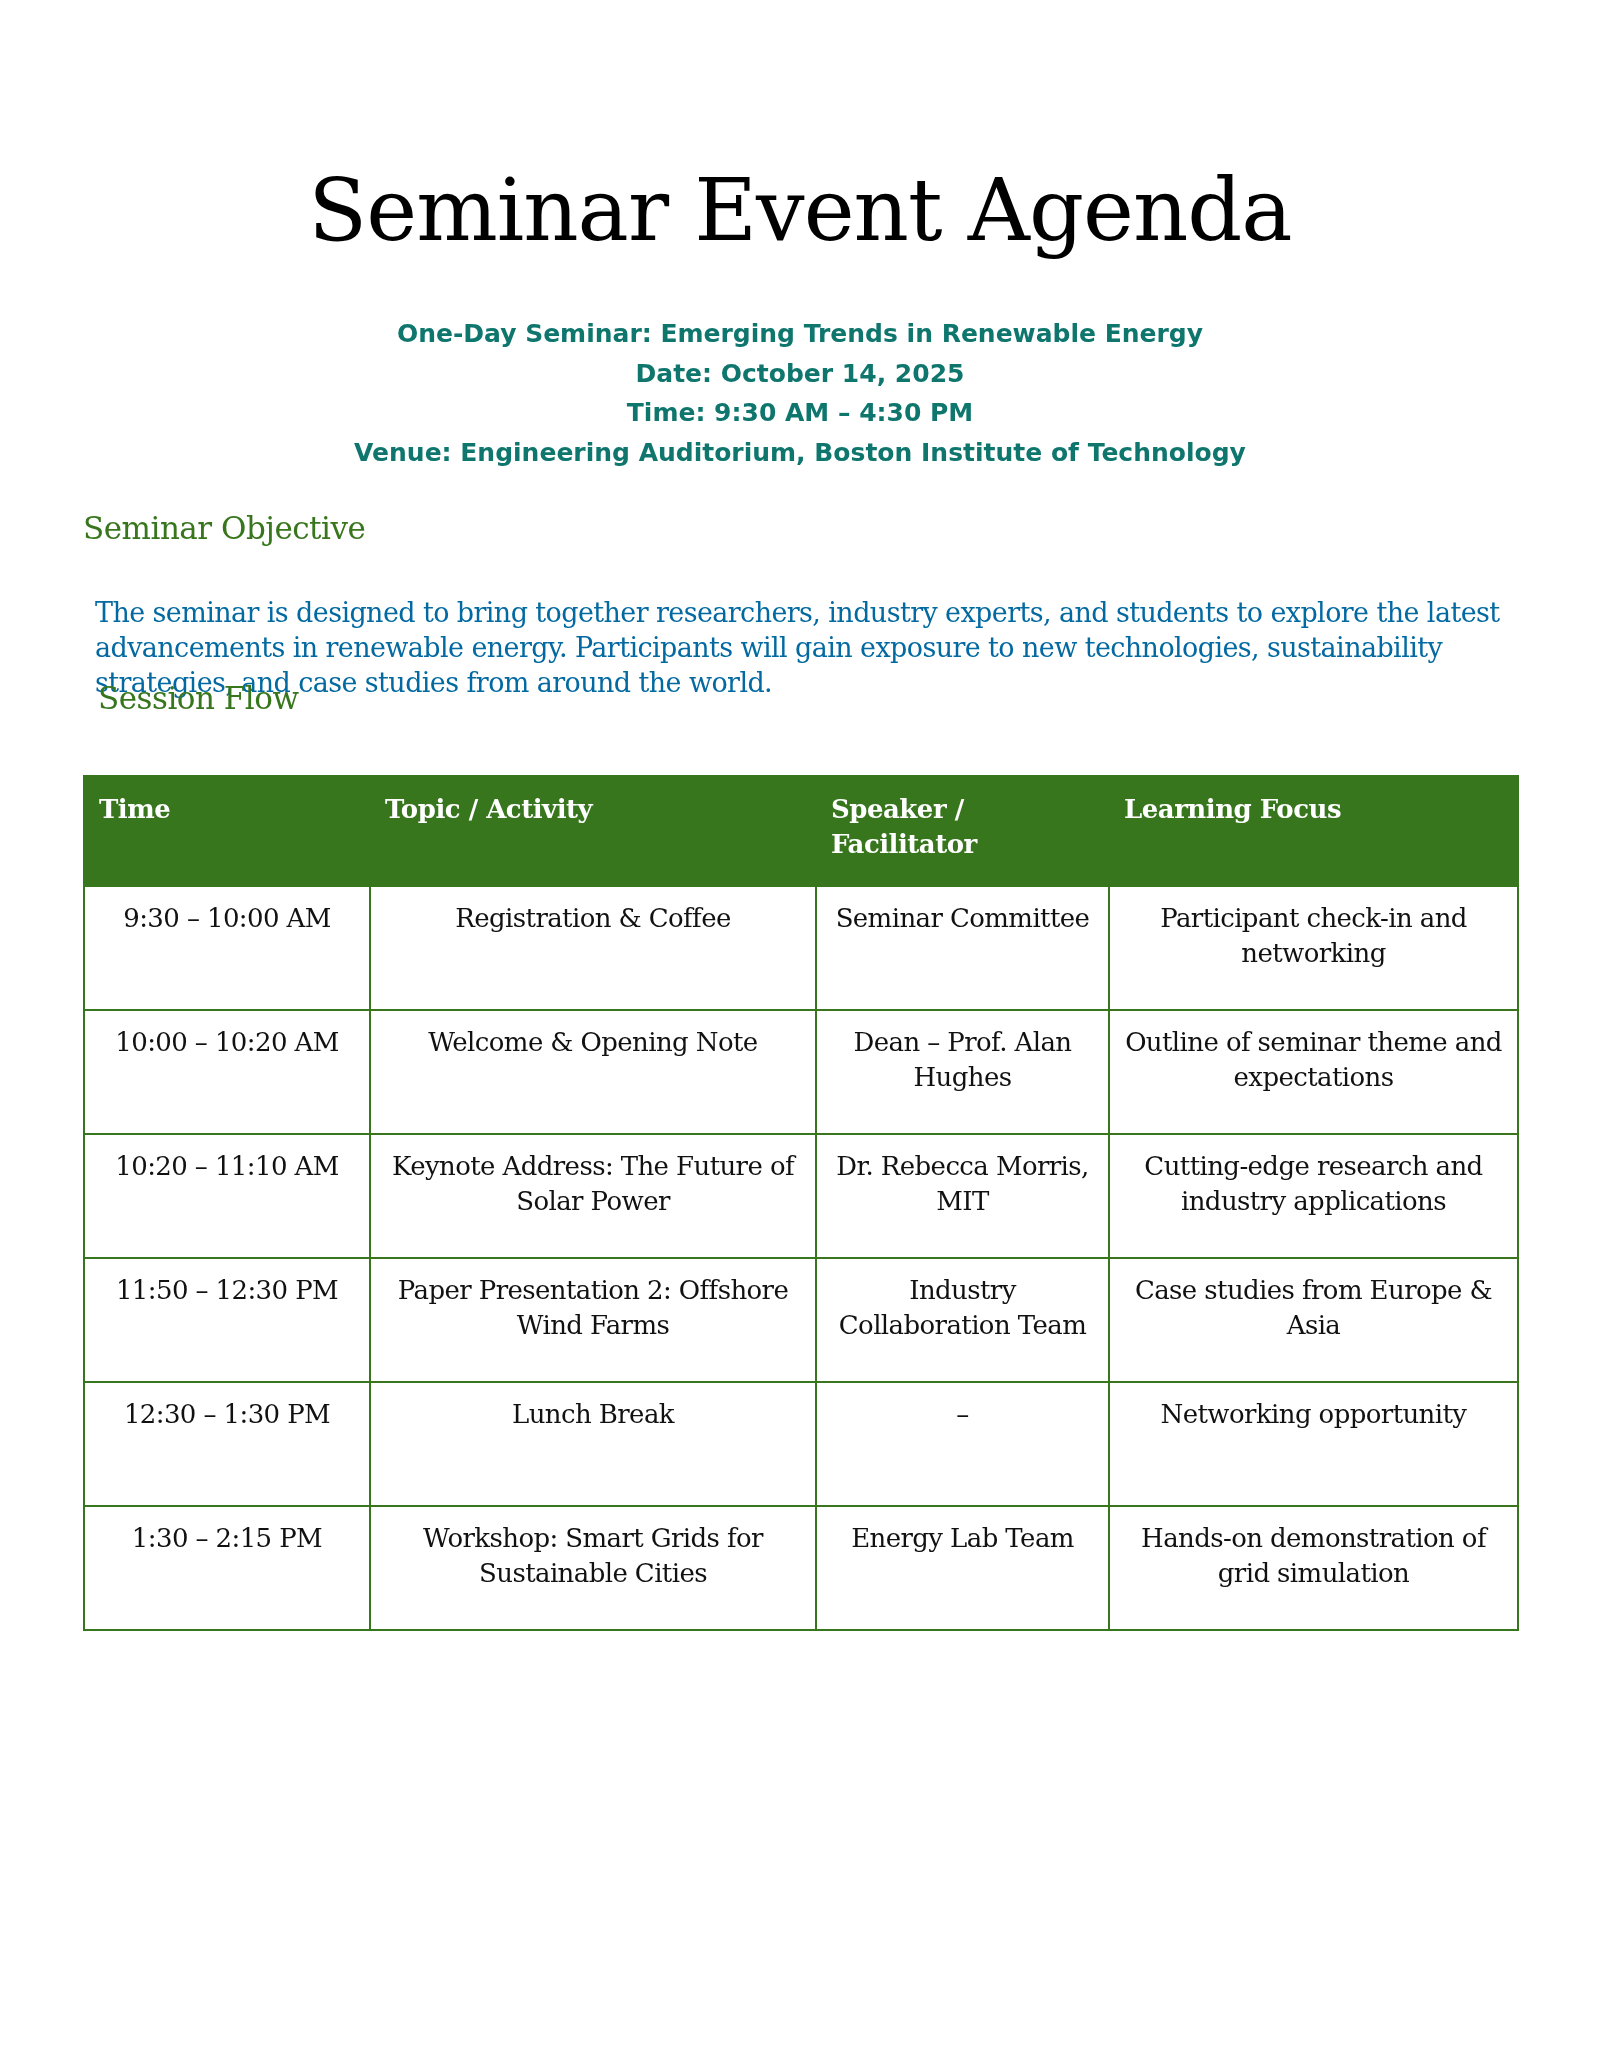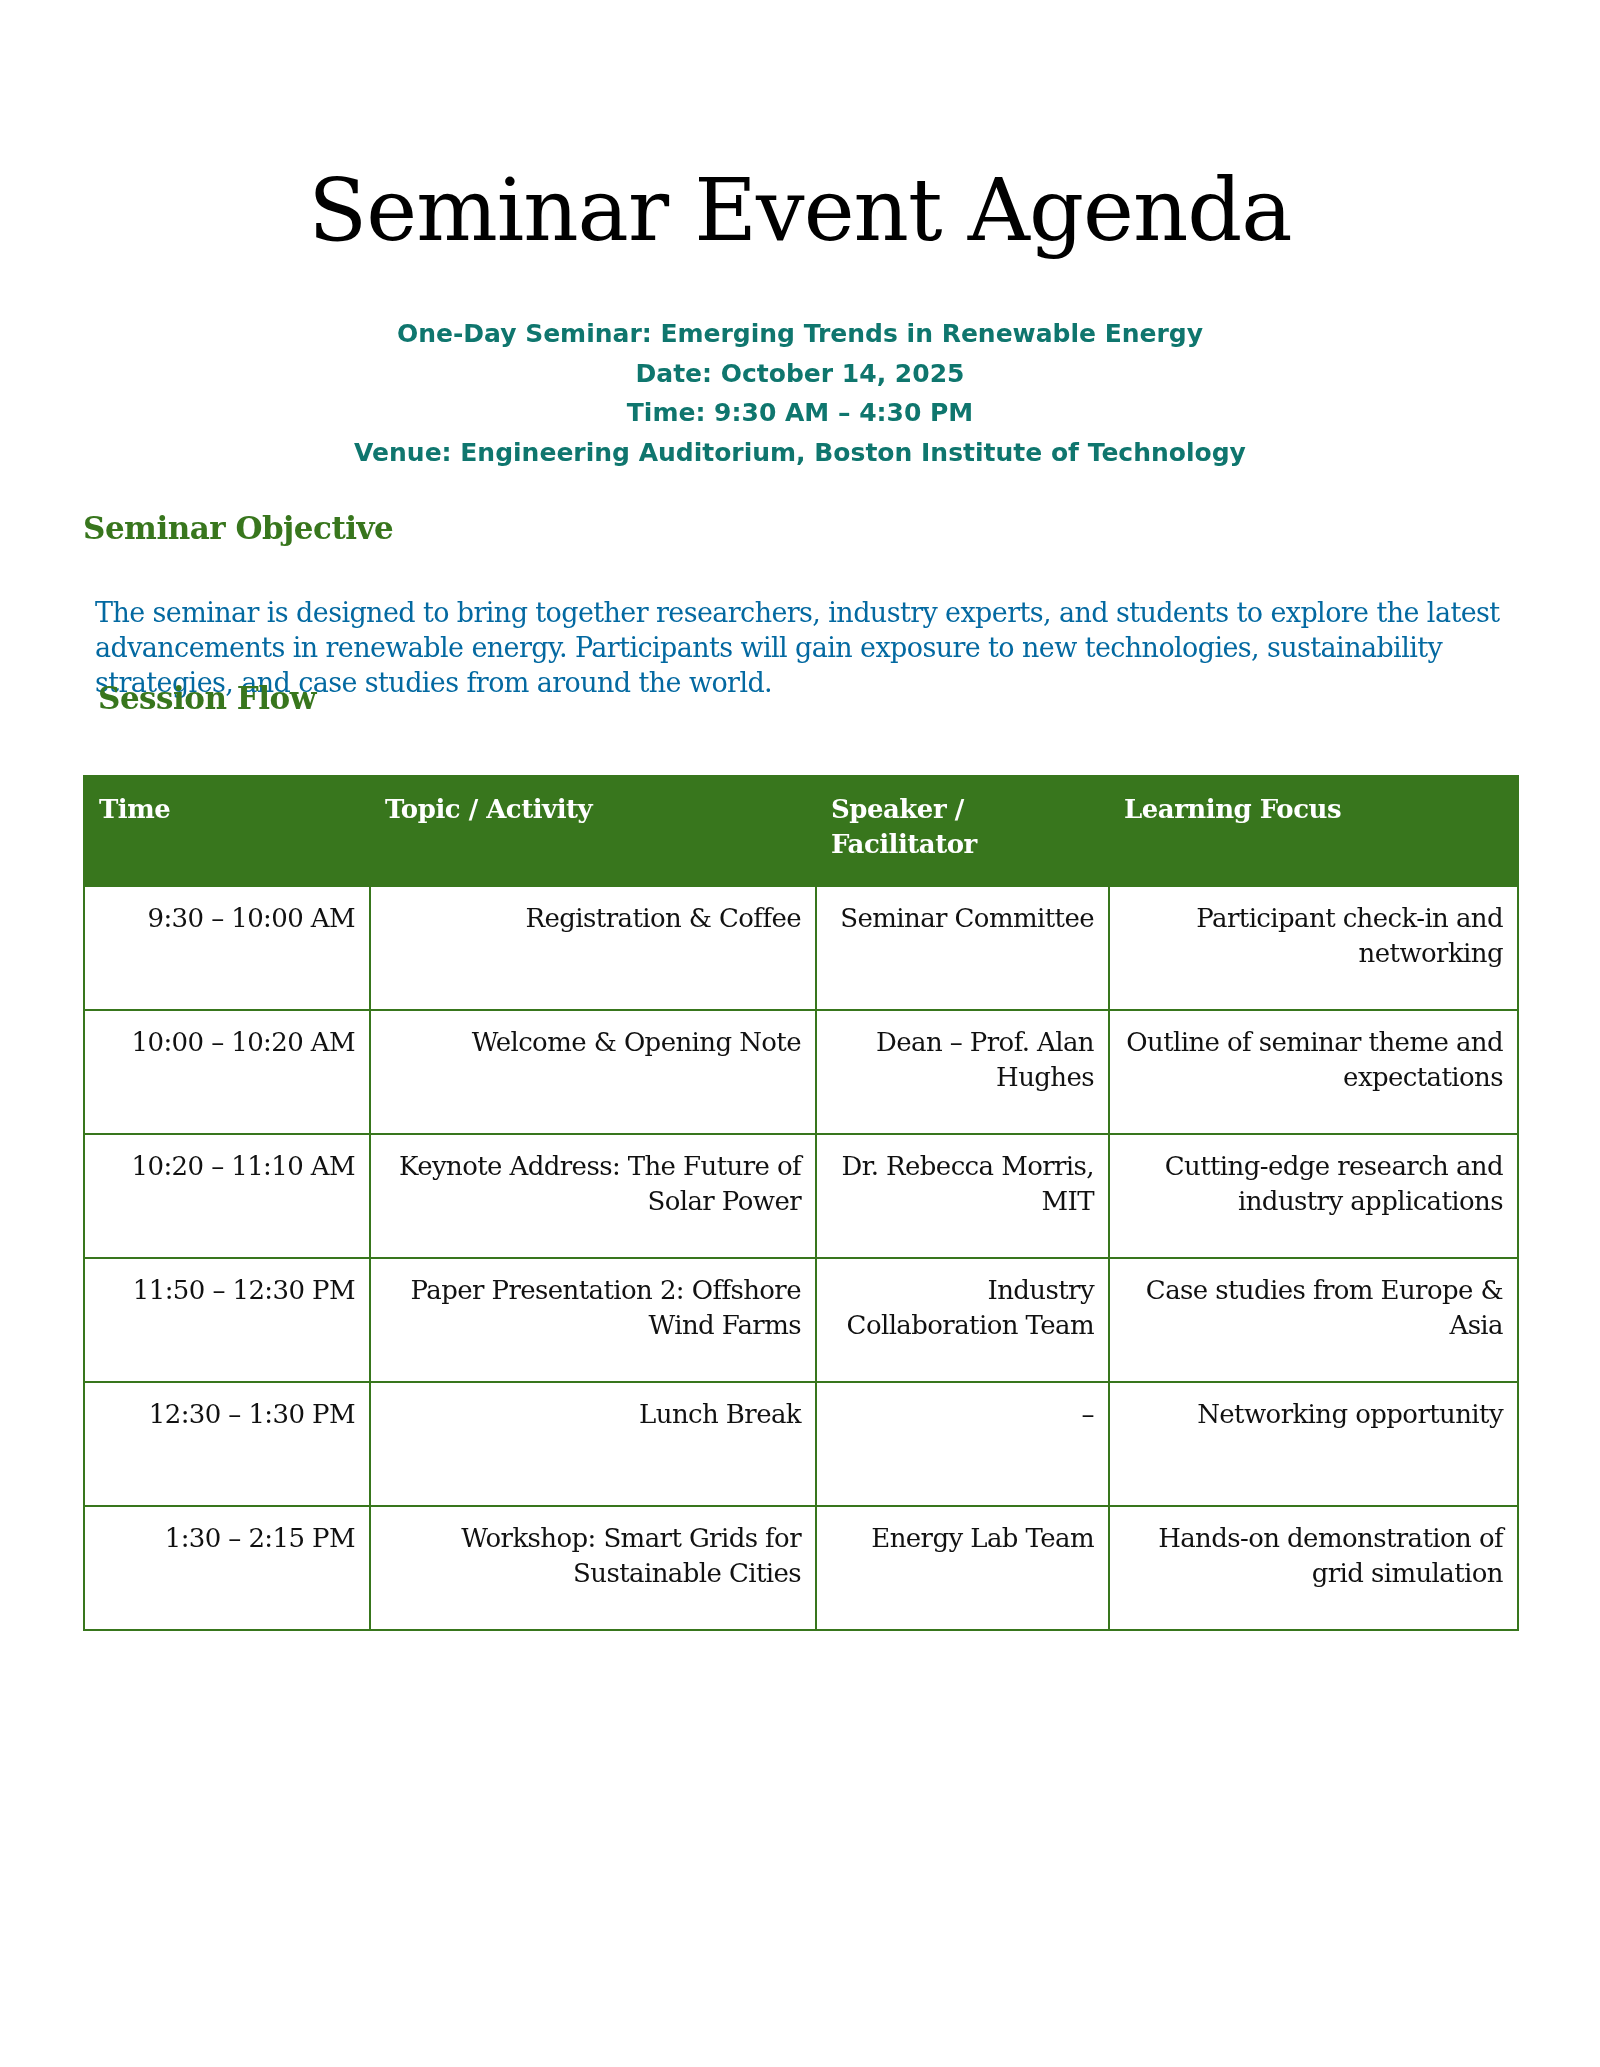--- a/index.html
+++ b/index.html
@@ -10,21 +10,21 @@
     font-family: "DejaVu Serif", serif; font-size: 86px; font-weight: normal; color: #000; letter-spacing: -1px;
     margin: 0; line-height: 100px;
   }
   .meta {
     position: absolute; left: 0; top: 314px; width: 1600px; text-align: center;
     font-family: "DejaVu Sans", sans-serif; font-weight: bold; font-size: 25px; color: #0f766e; line-height: 39.5px;
   }
   .meta div { margin: 0; }
   .h2 {
     position: absolute; left: 83px; margin: 0;
-    font-family: "DejaVu Serif", serif; font-weight: bold; font-size: 31px; color: #38761d; letter-spacing: -0.5px;
+    font-family: "DejaVu Serif", serif; font-weight: normal; font-size: 31px; color: #38761d; letter-spacing: -0.5px;
   }
   .h2.objective { top: 510px; }
   .h2.flow { top: 680px; margin-left: 15px; }
   .para {
     position: absolute; left: 83px; top: 583px; width: 1440px; margin: 12px;
     font-family: "DejaVu Serif", serif; font-size: 27px; line-height: 35px; color: #0369a1; letter-spacing: -0.6px;
   }
   table.agenda {
     position: absolute; left: 83px; top: 775px; width: 1434px;
     border-collapse: collapse; table-layout: fixed;
@@ -36,21 +36,21 @@
   table.agenda col.c4 { width: 409px; }
   table.agenda th {
     background: #38761d; color: #ffffff; text-align: left; vertical-align: top;
     font-weight: bold; font-size: 26px; line-height: 35px; letter-spacing: -0.5px;
     padding: 15px 14px 0 14px; height: 110px; box-sizing: border-box;
     border: 2px solid #38761d;
     margin-top: 8px;
   }
   table.agenda th:not(:first-child) { border-left: none; }
   table.agenda td {
-    border: 2px solid #38761d; vertical-align: top; text-align: right;
+    border: 2px solid #38761d; vertical-align: top; text-align: center;
     font-size: 26px; line-height: 35px; color: #111; letter-spacing: -0.6px;
     padding: 14px 14px 0 14px; height: 124px; box-sizing: border-box;
   }
 </style>
 </head>
 <body>
 
 <div class="page">
 
   <h1 class="title">Seminar Event Agenda</h1>

